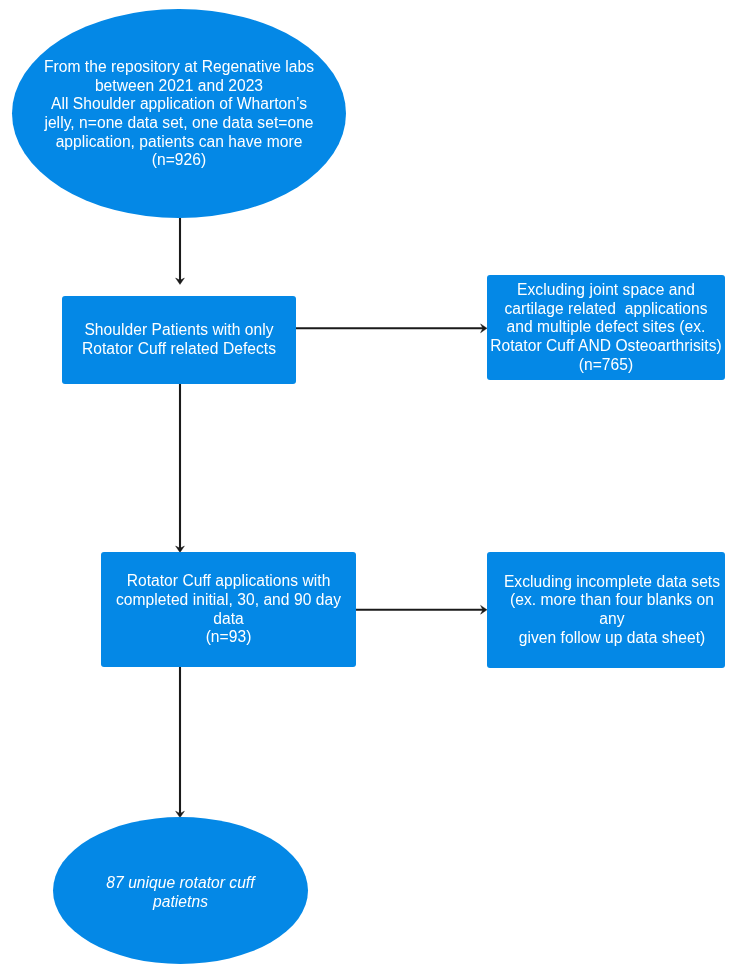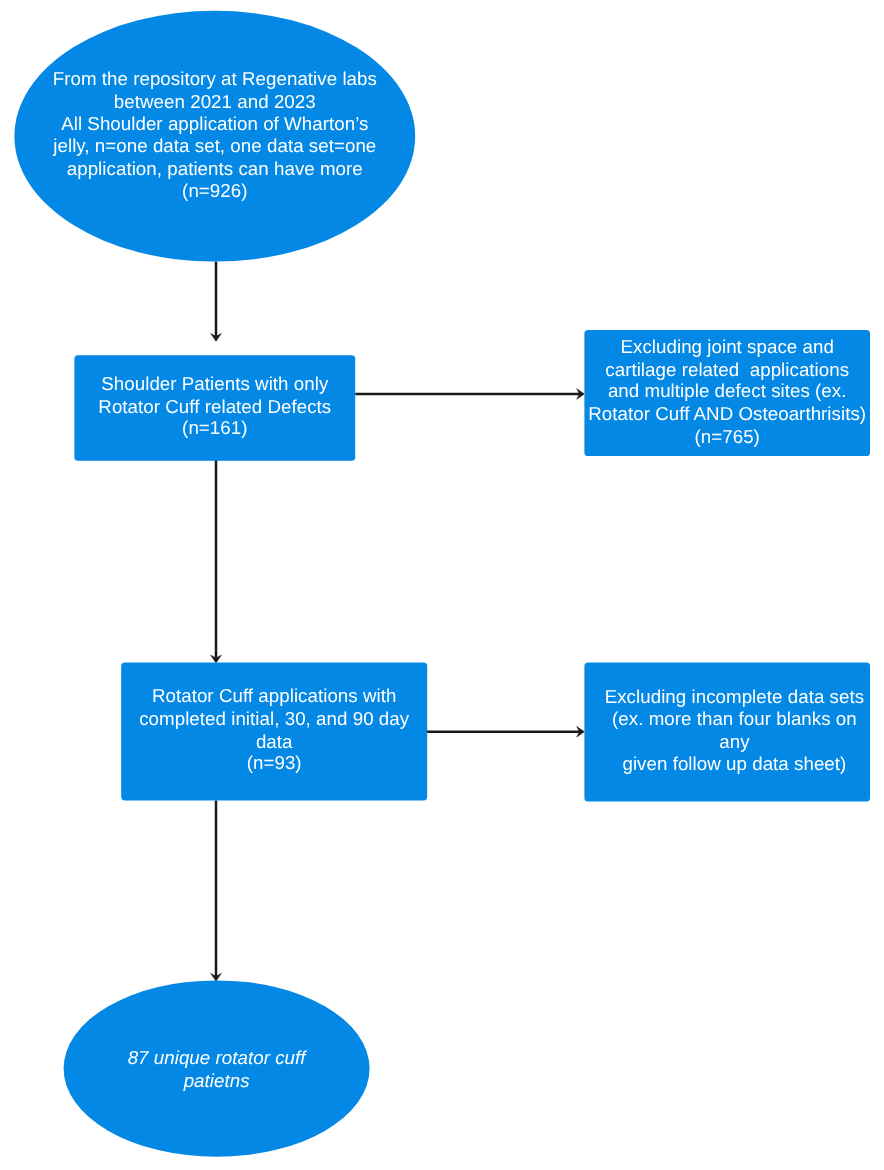--- a/index.html
+++ b/index.html
@@ -78,21 +78,21 @@
       <line x1="180.0" y1="667" x2="180.0" y2="813.7"></line>
       <polygon stroke="#1a1a1a" stroke-width="0.45" stroke-linejoin="round" points="180.0,817.6 175.6,811.2 180.0,813.5 184.4,811.2"></polygon>
     </g>
   </svg>
 
   <div class="node ellipse" id="node-top-ellipse">
     <div class="txt"><div class="line">From the repository at Regenative labs</div><div class="line">between 2021 and 2023</div><div class="line">All Shoulder application of Wharton’s</div><div class="line">jelly, n=one data set, one data set=one</div><div class="line">application, patients can have more</div><div class="line">(n=926)</div></div>
   </div>
 
   <div class="node rect" id="node-rect-1">
-    <div class="txt"><div class="line">Shoulder Patients with only</div><div class="line">Rotator Cuff related Defects</div><div class="line">(n=161)</div></div>
+    <div class="txt"><div class="line">Shoulder Patients with only</div><div class="line">Rotator Cuff related Defects</div></div>
   </div>
 
   <div class="node rect" id="node-excl-1">
     <div class="txt"><div class="line">Excluding joint space and</div><div class="line">cartilage related  applications</div><div class="line">and multiple defect sites (ex.</div><div class="line">Rotator Cuff AND Osteoarthrisits)</div><div class="line">(n=765)</div></div>
   </div>
 
   <div class="node rect" id="node-rect-2">
     <div class="txt"><div class="line">Rotator Cuff applications with</div><div class="line">completed initial, 30, and 90 day</div><div class="line">data</div><div class="line">(n=93)</div></div>
   </div>
 

